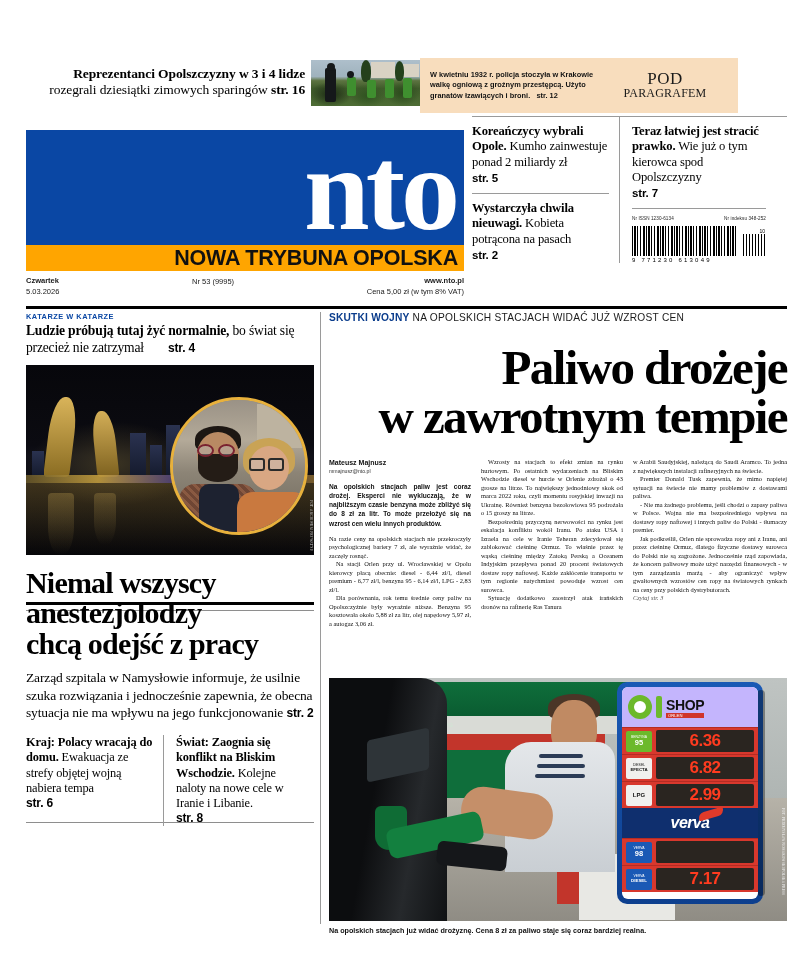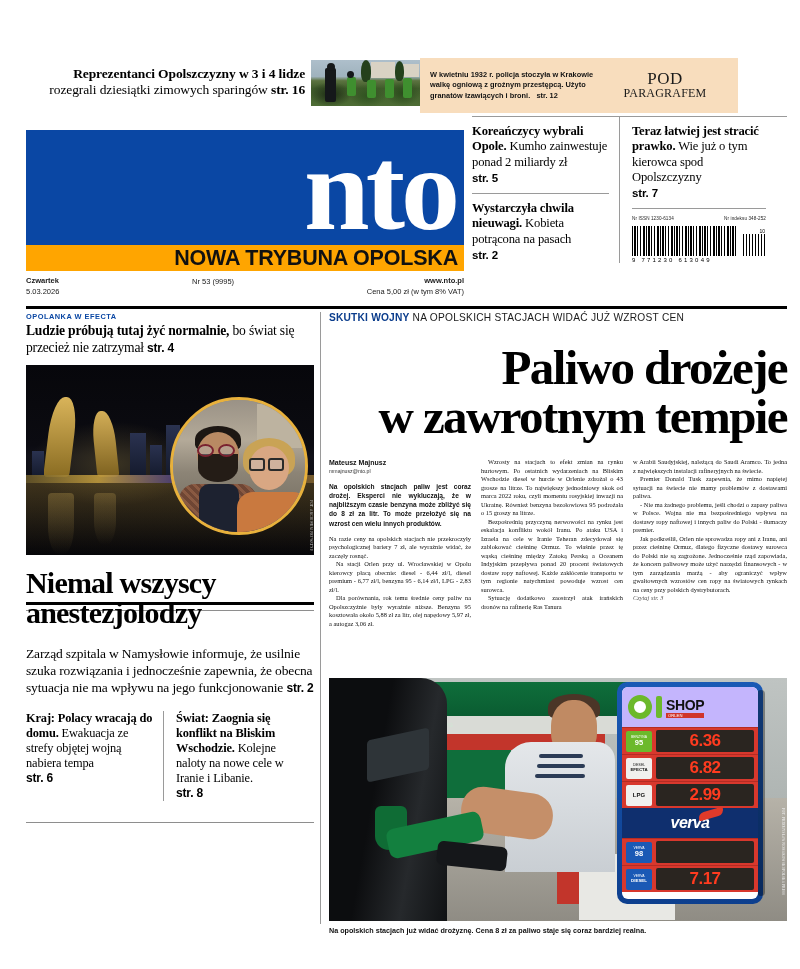--- a/index.html
+++ b/index.html
@@ -100,21 +100,21 @@
   .vrule { position:absolute; background:#9a9a9a; width:1px; }
 
   
   .leftcol { position:absolute; left:26px; top:312px; width: 288px; }
   .kicker {
     font-family:"Liberation Sans", sans-serif; font-weight:bold; font-size:7.4px;
     color:#0a47a4; letter-spacing:0.5px; margin-bottom:2px;
   }
   .lead-teaser { font-size:13.6px; line-height:1.24; letter-spacing:-0.2px; }
   .lead-teaser b { font-weight:bold; }
-  .lead-teaser .pg { font-family:"Liberation Sans", sans-serif; font-weight:bold; font-size:12px; }
+  .lead-teaser .pg { font-family:"Liberation Sans", sans-serif; font-weight:bold; font-size:12px;margin-left:21px; }
 
   .qatar-photo {
     position:relative; width:288px; height:190px; margin-top:8px; overflow:hidden;
     background:
       radial-gradient(ellipse 120px 60px at 30% 52%, #3a3322 0%, rgba(10,10,12,0) 70%),
       linear-gradient(#07070b 0%, #0b0b11 42%, #101018 48%, #060609 100%);
   }
   .tower { position:absolute; border-radius: 46% 46% 4px 4px; }
   .t1 { left: 22px; bottom: 78px; width: 26px; height: 80px;
         background: linear-gradient(#d9b45a, #8a6c22); transform: skewX(-7deg); }
@@ -148,21 +148,21 @@
   .pr-w-body { position:absolute; left: 64px; top: 92px; width: 72px; height: 54px; border-radius: 16px 16px 0 0; background:#c9793f; }
   .photo-credit-v {
     position:absolute; right: 1px; bottom: 4px; font-size: 3.3px; color:#cfcfcf;
     writing-mode: vertical-rl; letter-spacing:.3px;
   }
 
   .big-head-2 {
     font-size: 30px; line-height: 1.02; font-weight:bold; letter-spacing:-0.8px;
     margin-top: 13px;
   }
-  .deck-2 { font-size: 13.5px; line-height: 1.28; margin-top: 16px; letter-spacing:-0.15px; }
+  .deck-2 { font-size: 13.5px; line-height: 1.28; margin-top: 10px; letter-spacing:-0.15px; }
   .deck-2 .pg { font-family:"Liberation Sans", sans-serif; font-weight:bold; font-size:12px; }
 
   .bottom-two { display:flex; margin-top: 14px; }
   .bt-col { width: 137px; font-size: 12.4px; line-height:1.22; letter-spacing:-0.15px; }
   .bt-col.l { padding-right: 9px; }
   .bt-col.r { padding-left: 12px; border-left:1px solid #9a9a9a; }
   .bt-col b { font-weight:bold; }
   .bt-col .pg { font-family:"Liberation Sans", sans-serif; font-weight:bold; font-size:12px; display:block; }
 
   
@@ -344,21 +344,21 @@
     </div>
   </div>
 
   <div class="rule-thick" style="left:26px; top:306px; width:761px; height:2.5px;"></div>
   <div class="vrule" style="left:320px; top:312px; height:612px;"></div>
   <div class="rule-thick" style="left:26px; top:602px; width:288px; height:2.5px;"></div>
   <div class="rule-thin" style="left:26px; top:610px; width:288px; height:1px;"></div>
   <div class="rule-thin" style="left:26px; top:822px; width:288px; height:1px;"></div>
 
   <div class="leftcol">
-    <div class="kicker">OPOLANKA W EFECTA</div>
+    <div class="kicker">KATARZE W KATARZE</div>
     <div class="lead-teaser">
       <b>Ludzie próbują tutaj żyć normalnie,</b><span> bo świat się przecież nie zatrzymał</span>
       <span class="pg">str. 4</span>
     </div>
 
     <div class="qatar-photo">
       <div class="tower t1"></div>
       <div class="tower t2"></div>
       <div class="sky-b" style="left:104px;bottom:78px;width:16px;height:44px;"></div>
       <div class="sky-b" style="left:124px;bottom:78px;width:12px;height:32px;"></div>
@@ -384,20 +384,21 @@
         <div class="pr-w-glass pr-wg1"></div>
         <div class="pr-w-glass pr-wg2"></div>
         <div class="pr-w-body"></div>
       </div>
       <div class="photo-credit-v">FOT. ARCHIWUM PRYWATNE</div>
     </div>
 
     <div class="big-head-2">
       <span>Niemal wszyscy</span><br>
       <span>anestezjolodzy</span><br>
+      <span>chcą odejść z pracy</span>
     </div>
     <div class="deck-2">
       <span>Zarząd szpitala w Namysłowie  informuje, że usilnie szuka rozwiązania i jednocześnie zapewnia, że obecna sytuacja nie ma wpływu na jego funkcjonowanie</span>
       <span class="pg">str. 2</span>
     </div>
 
     <div class="bottom-two">
       <div class="bt-col l">
         <b>Kraj: Polacy wracają do domu.</b><span> Ewakuacja ze strefy objętej wojną nabiera tempa</span>
         <span class="pg">str. 6</span>

